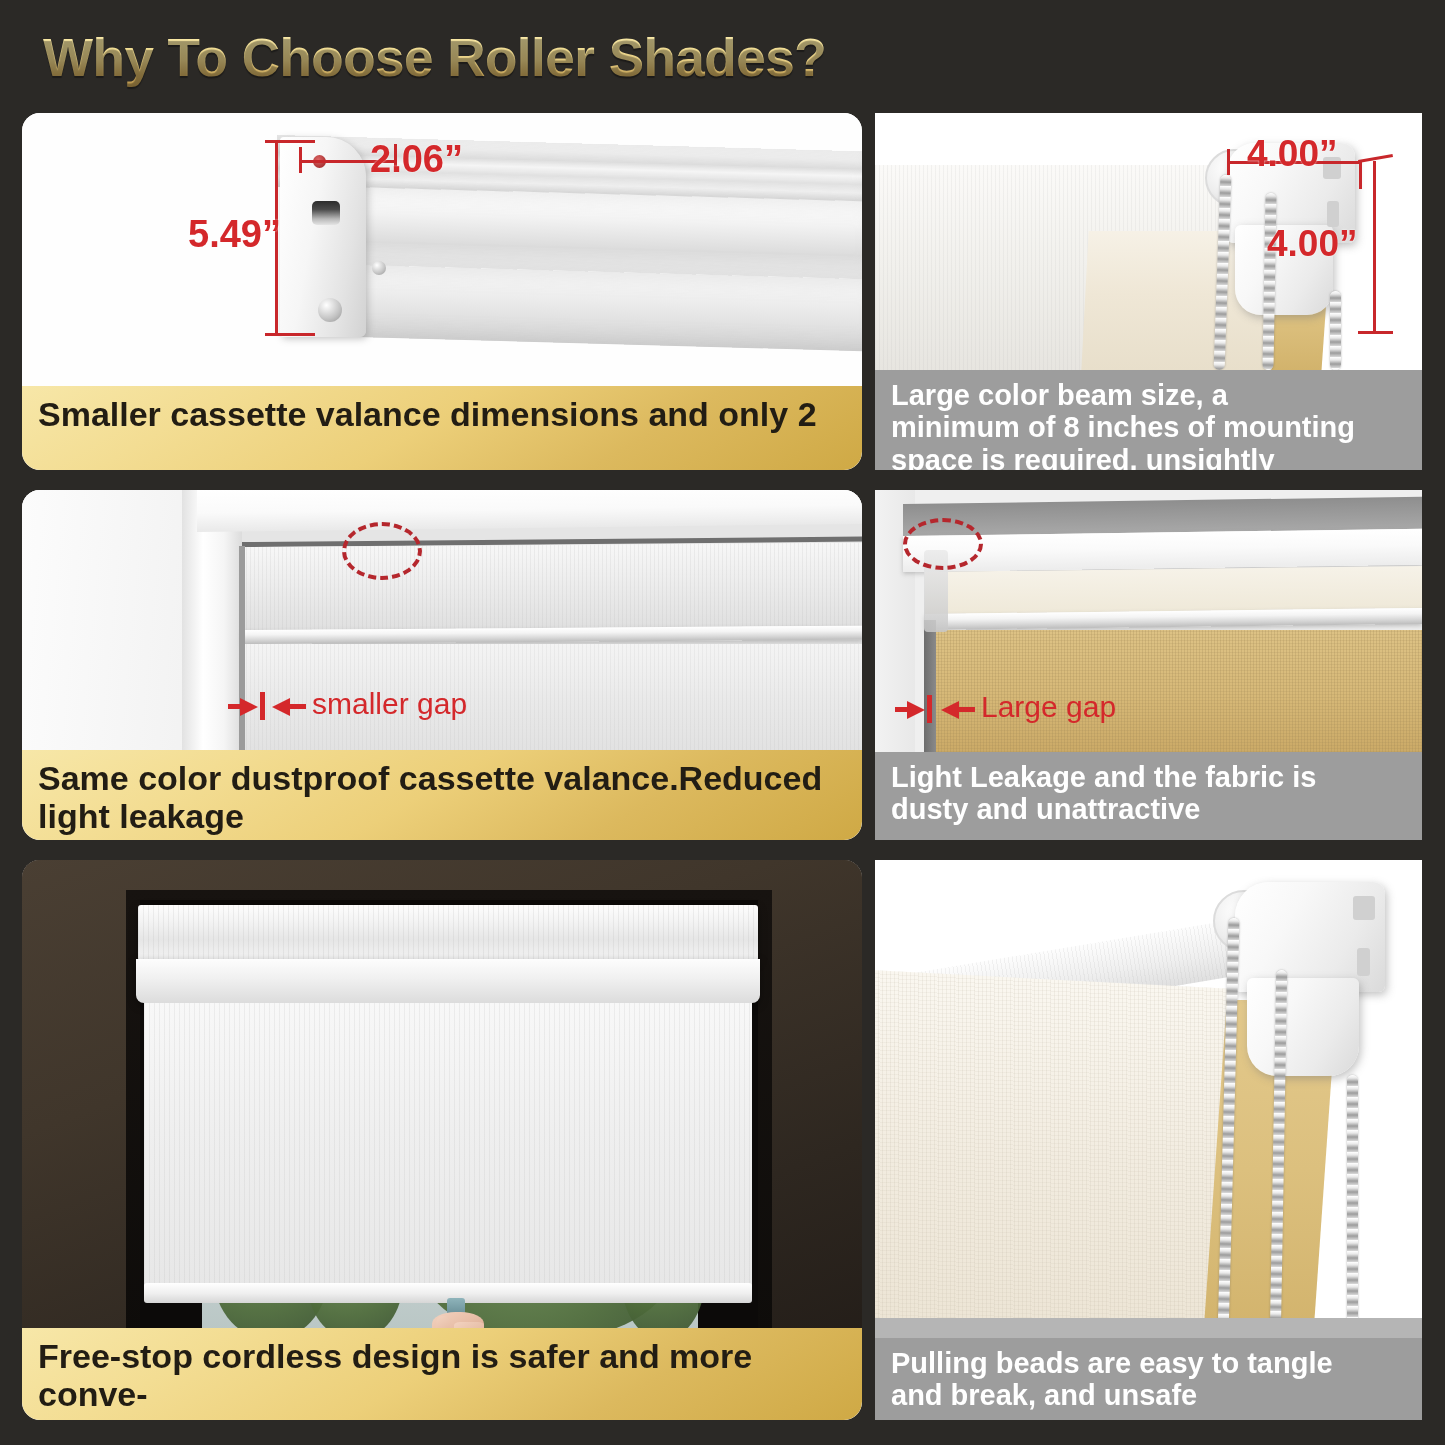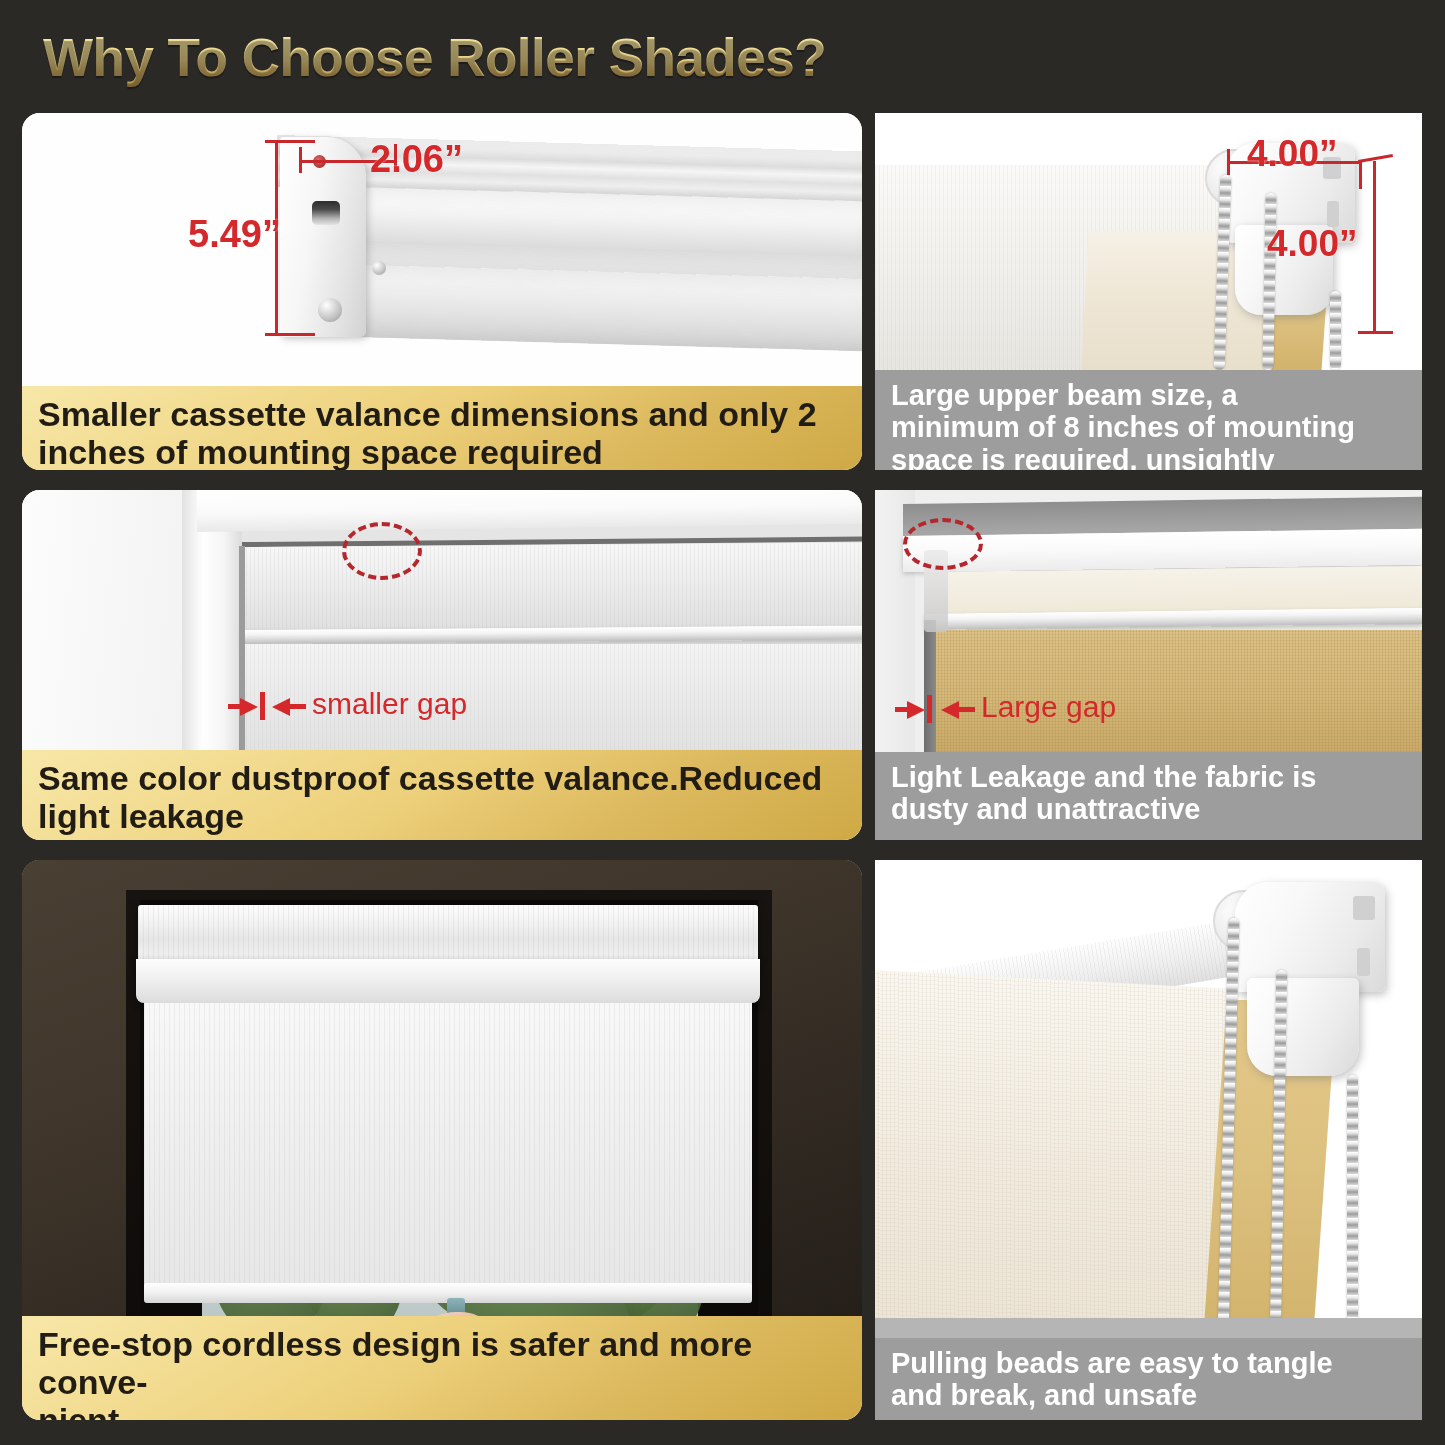--- a/index.html
+++ b/index.html
@@ -295,21 +295,20 @@
 
       <div class="rline h" style="left:277px; top:47px; width:98px;"></div>
       <div class="rline v" style="left:277px; top:34px; height:26px;"></div>
       <div class="rline v" style="left:372px; top:31px; height:26px;"></div>
       <div class="dim-label" style="left:348px; top:25px; font-size:38px;">2.06”</div>
     </div>
 
     <div class="caption gold" style="height:84px;">
       <div>
         <span>Smaller cassette valance dimensions and only 2</span>
-        <span>inches of mounting space required</span>
       </div>
     </div>
   </div>
 
   <div class="panel bad" id="p2" style="left:875px; top:113px; width:547px; height:357px;">
 
     <div class="photo" style="height:257px;">
 
       <div class="shade-fabric-white" style="left:0px; top:52px; width:360px; height:205px;
                   background:repeating-linear-gradient(90deg,rgba(180,180,180,.14) 0 1px,rgba(255,255,255,0) 1px 4px),linear-gradient(180deg,#fbfaf8 0%,#f1f0ec 50%,#e7e5e0 100%);"></div>
@@ -334,21 +333,21 @@
       <div class="dim-label" style="left:372px; top:20px; font-size:37px;">4.00”</div>
 
       <div class="rline v" style="left:498px; top:48px; height:172px;"></div>
       <div class="rline h" style="left:483px; top:44px; width:35px; transform:rotate(-10deg);"></div>
       <div class="rline h" style="left:483px; top:218px; width:35px;"></div>
       <div class="dim-label" style="left:392px; top:110px; font-size:37px;">4.00”</div>
     </div>
 
     <div class="caption gray" style="height:100px;">
       <div>
-        <span>Large upper beam size, a</span>
+        <span>Large color beam size, a</span>
         <span>minimum of 8 inches of mounting</span>
         <span>space is required, unsightly</span>
       </div>
     </div>
   </div>
 
   <div class="panel good" id="p3" style="left:22px; top:490px; width:840px; height:350px;">
 
     <div class="photo" style="height:316px; background:#e5e5e5;">
 
@@ -447,21 +446,21 @@
       <div class="shade-body-wide" style="left:122px; top:143px; width:608px; height:286px;"></div>
 
       <div class="bottom-rail" style="left:122px; top:423px; width:608px; height:20px;"></div>
 
       <div class="pull-knob" style="left:425px; top:438px; width:18px; height:22px;"></div>
       <div class="hand" style="left:410px; top:452px; width:52px; height:26px;"></div>
       <div class="finger" style="left:414px; top:456px; width:14px; height:22px;"></div>
       <div class="finger" style="left:432px; top:462px; width:30px; height:16px; border-radius:20%;"></div>
     </div>
 
-    <div class="caption gold" style="height:104px;">
+    <div class="caption gold" style="height:92px;">
       <div>
         <span>Free-stop cordless design is safer and more conve-</span>
         <span>nient</span>
       </div>
     </div>
   </div>
 
   <div class="panel bad" id="p6" style="left:875px; top:860px; width:547px; height:560px;">
 
     <div class="photo" style="height:478px; background:#ffffff;">

